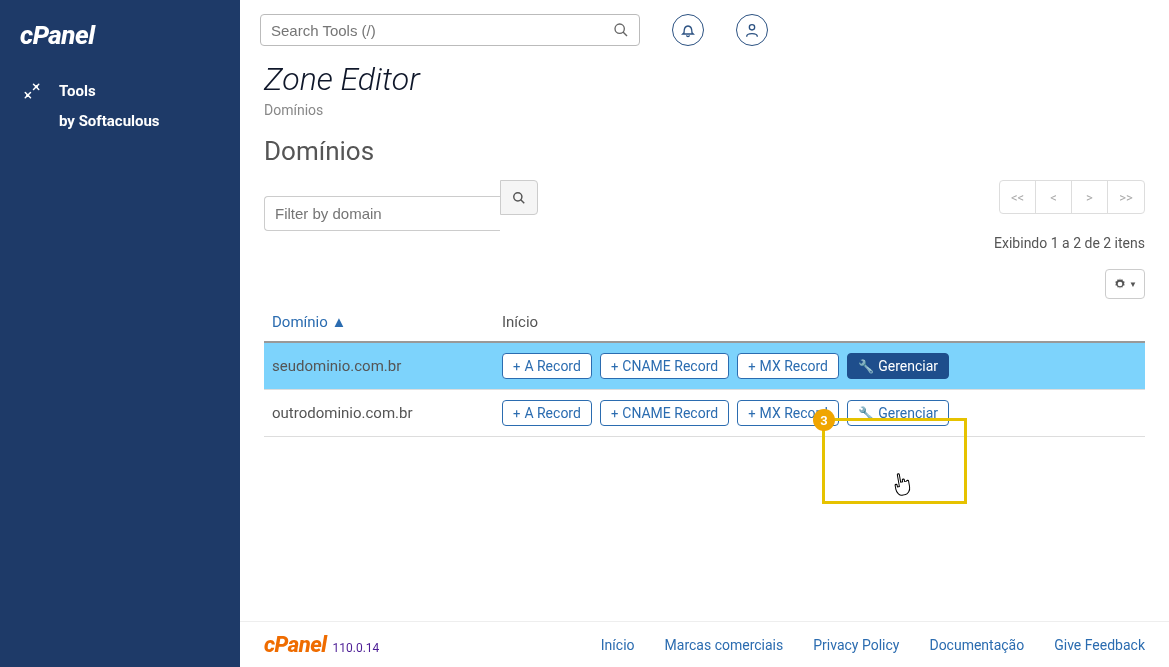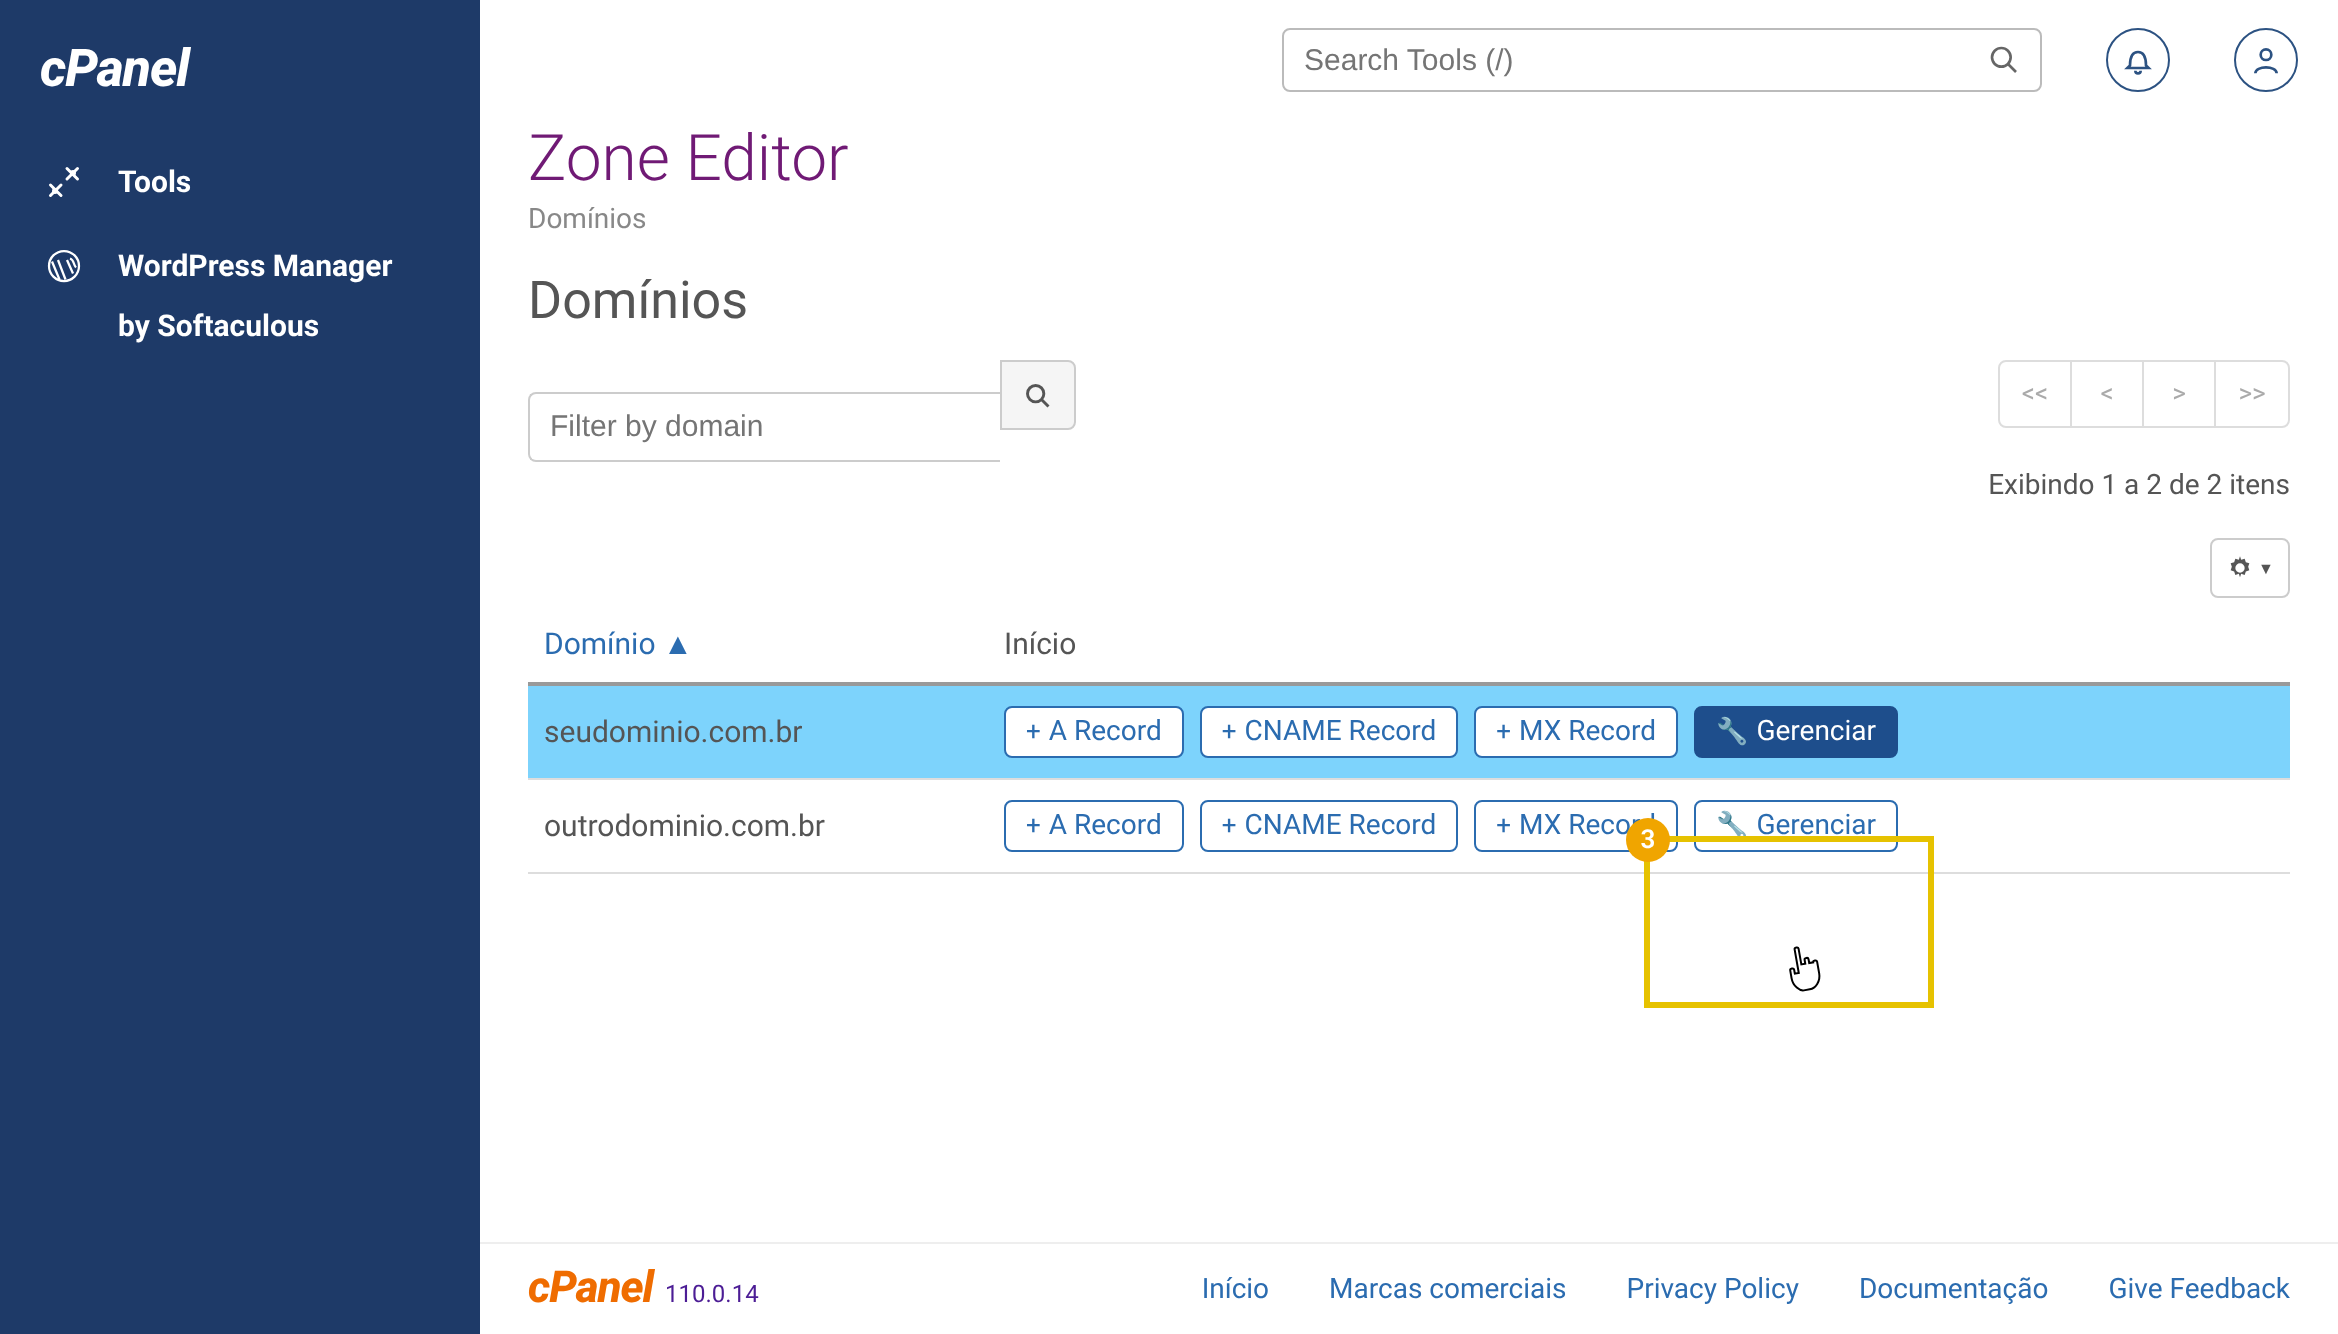--- a/index.html
+++ b/index.html
@@ -51,21 +51,21 @@
 }
 .main {
   flex: 1;
   display: flex;
   flex-direction: column;
   position: relative;
 }
 .topbar {
   display: flex;
   align-items: center;
-  justify-content: flex-end;
+  justify-content: flex-start;
   padding: 14px 20px 0 20px;
   gap: 32px;
 }
 .search-box {
   width: 380px;
   height: 32px;
   border: 1px solid #bbb;
   border-radius: 4px;
   display: flex;
   align-items: center;
@@ -90,22 +90,23 @@
   color: #2c5282;
   cursor: pointer;
 }
 .content {
   padding: 14px 24px 0 24px;
   flex: 1;
 }
 h1 {
   font-size: 32px;
   font-weight: 300;
-  color: #701a75;
+  color: #0f172a;
   margin-bottom: 4px;
+  font-style: italic;
 }
 .subtitle {
   font-size: 14px;
   color: #888;
   margin-bottom: 18px;
 }
 .description {
   font-size: 15px;
   color: #555;
   line-height: 1.45;
@@ -318,29 +319,20 @@
       <svg width="18" height="18" viewBox="0 0 24 24" fill="none" stroke="white" stroke-width="2" stroke-linecap="round">
         <path d="M3 21 L10 14"></path>
           <path d="M21 3 L14 10"></path>
         <circle cx="6" cy="18" r="1"></circle>
           <circle cx="18" cy="6" r="1"></circle>
         <path d="M14 3 L21 10"></path>
           <path d="M3 14 L10 21"></path>
       </svg>
     </span>
     <span>Tools</span>
-  </div>
-  <div class="sidebar-item">
-    <span class="icon">
-      <svg width="18" height="18" viewBox="0 0 24 24" fill="none" stroke="white" stroke-width="1.5">
-        <circle cx="12" cy="12" r="10"></circle>
-        <path d="M4 9 L9 21 M8 8 L13 21 M14 8 L18 17 M16 7 C19 8 18 11 20 13"></path>
-      </svg>
-    </span>
-    <span>WordPress Manager</span>
   </div>
   <div class="sidebar-item continuation">
     <span class="icon"></span>
     <span>by Softaculous</span>
   </div>
 </aside>
 
 <main class="main">
 
   <div class="topbar">

